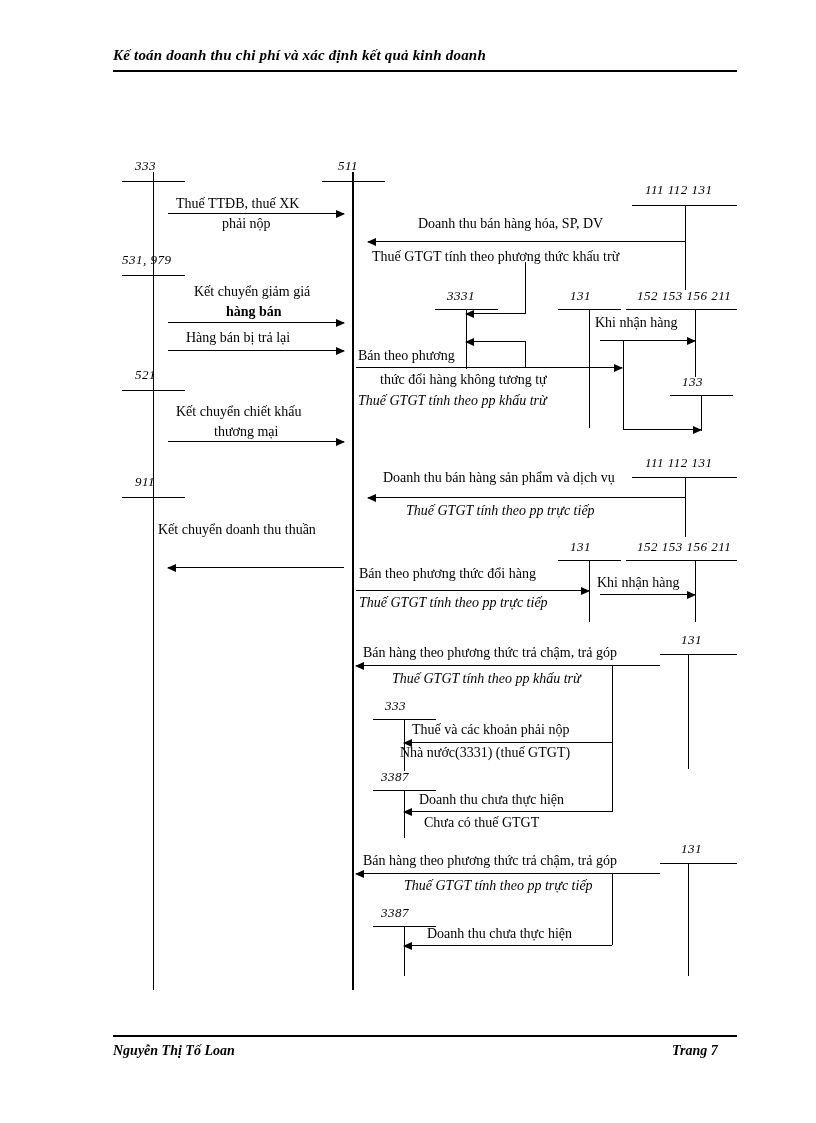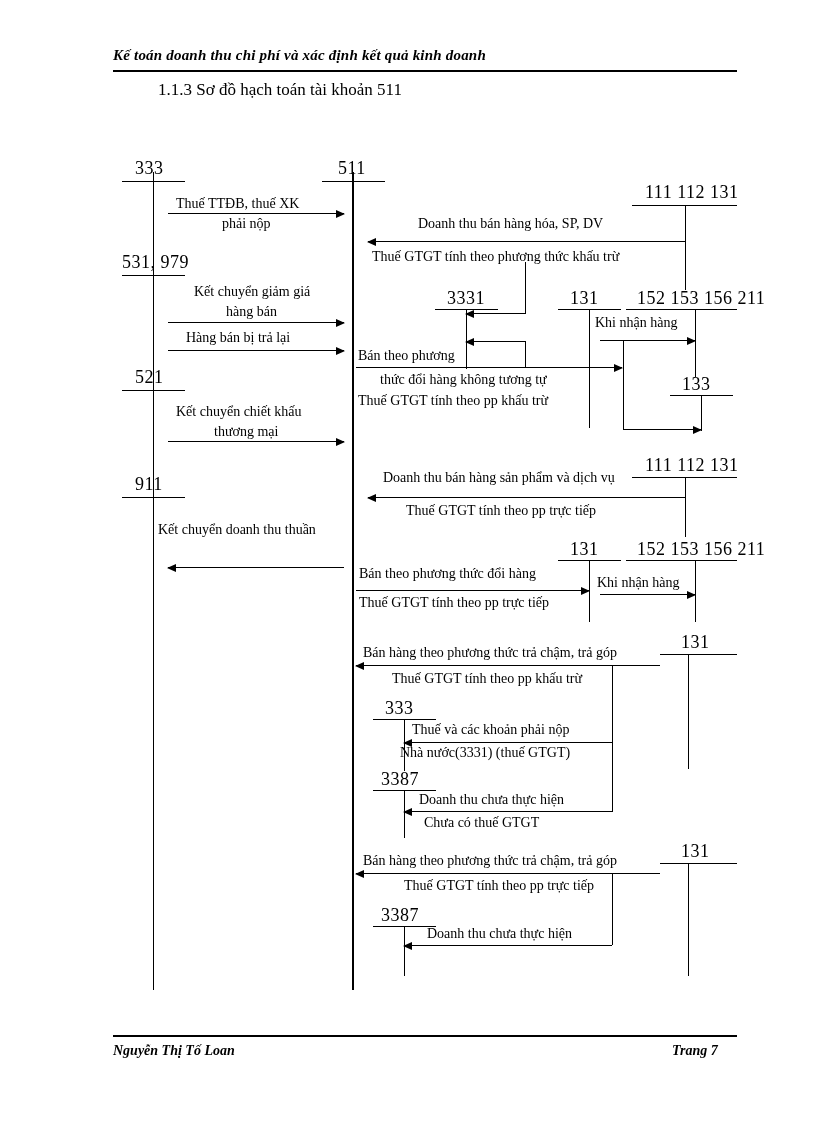--- a/index.html
+++ b/index.html
@@ -45,27 +45,28 @@
   .ftr-right{
     position:absolute;left:672px;top:1043px;
     font-style:italic;font-weight:bold;font-size:14px;white-space:nowrap;
   }
 
   
   .vline{position:absolute;width:0;border-left:1.6px solid #000;}
   .hline{position:absolute;height:0;border-top:1.6px solid #000;}
   .tbar{position:absolute;height:0;border-top:1.6px solid #000;}
   .acct{
-    position:absolute;font-size:18px;white-space:nowrap;
+    position:absolute;font-size:13px;white-space:nowrap;
     letter-spacing:.5px;
+    font-style:italic;
   }
   .lbl{
     position:absolute;font-size:14px;white-space:nowrap;
   }
-  .lbl.ital{}
+  .lbl.ital{font-style:italic;}
   .arrow-r, .arrow-l{position:absolute;height:0;border-top:1.5px solid #000;}
   .arrow-r:after{
     content:"";position:absolute;right:-1px;top:-4.5px;
     border-left:9px solid #000;
     border-top:4.5px solid transparent;
     border-bottom:4.5px solid transparent;
   }
   .arrow-l:after{
     content:"";position:absolute;left:-1px;top:-4.5px;
     border-right:9px solid #000;
@@ -73,21 +74,20 @@
     border-bottom:4.5px solid transparent;
   }
 </style>
 </head>
 <body>
 
 <div class="page">
 
   <div class="hdr-text">Kế toán doanh thu chi phí và xác định kết quả kinh doanh</div>
   <div class="hdr-rule"></div>
-  <div class="sec-title">1.1.3 Sơ đồ hạch toán tài khoản 511</div>
 
   <div class="acct" style="left:135px;top:158px;">333</div>
   <div class="tbar" style="left:122px;top:181px;width:63px;"></div>
 
   <div class="acct" style="left:122px;top:252px;">531, 979</div>
   <div class="tbar" style="left:122px;top:275px;width:63px;"></div>
 
   <div class="acct" style="left:135px;top:367px;">521</div>
   <div class="tbar" style="left:122px;top:390px;width:63px;"></div>
 
@@ -98,21 +98,21 @@
 
   <div class="acct" style="left:338px;top:158px;">511</div>
   <div class="tbar" style="left:322px;top:181px;width:63px;"></div>
   <div class="vline" style="left:352px;top:172px;height:818px;border-left-width:2px;"></div>
 
   <div class="lbl" style="left:176px;top:196px;">Thuế TTĐB, thuế XK</div>
   <div class="lbl" style="left:222px;top:216px;">phải nộp</div>
   <div class="arrow-r" style="left:168px;top:213px;width:176px;"></div>
 
   <div class="lbl" style="left:194px;top:284px;">Kết chuyển  giảm  giá</div>
-  <div class="lbl" style="left:226px;top:304px;">hàng  bán</div>
+  <div class="lbl" style="left:226px;top:304px;font-weight:bold;">hàng  bán</div>
   <div class="arrow-r" style="left:168px;top:322px;width:176px;"></div>
 
   <div class="lbl" style="left:186px;top:330px;">Hàng  bán bị trả lại</div>
   <div class="arrow-r" style="left:168px;top:350px;width:176px;"></div>
 
   <div class="lbl" style="left:176px;top:404px;">Kết chuyển  chiết  khấu</div>
   <div class="lbl" style="left:214px;top:424px;">thương  mại</div>
   <div class="arrow-r" style="left:168px;top:441px;width:176px;"></div>
 
   <div class="lbl" style="left:158px;top:522px;">Kết chuyển  doanh thu thuần</div>

